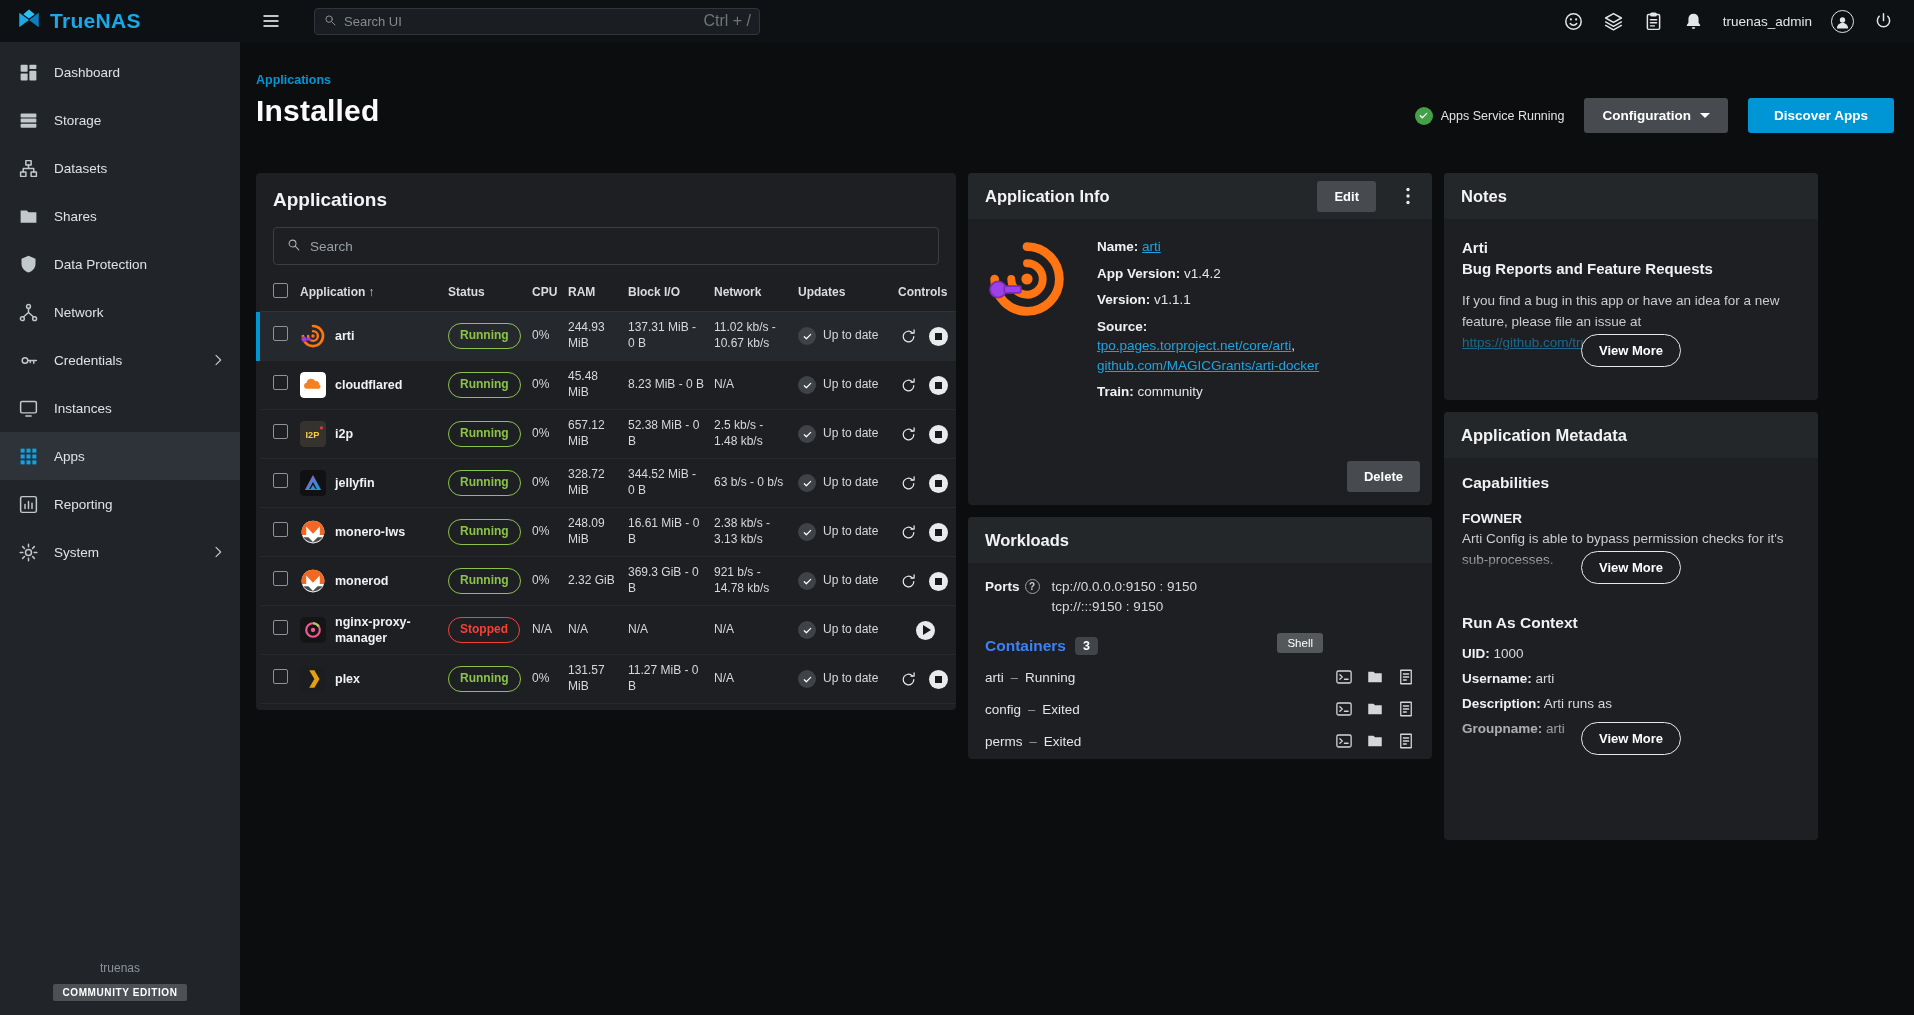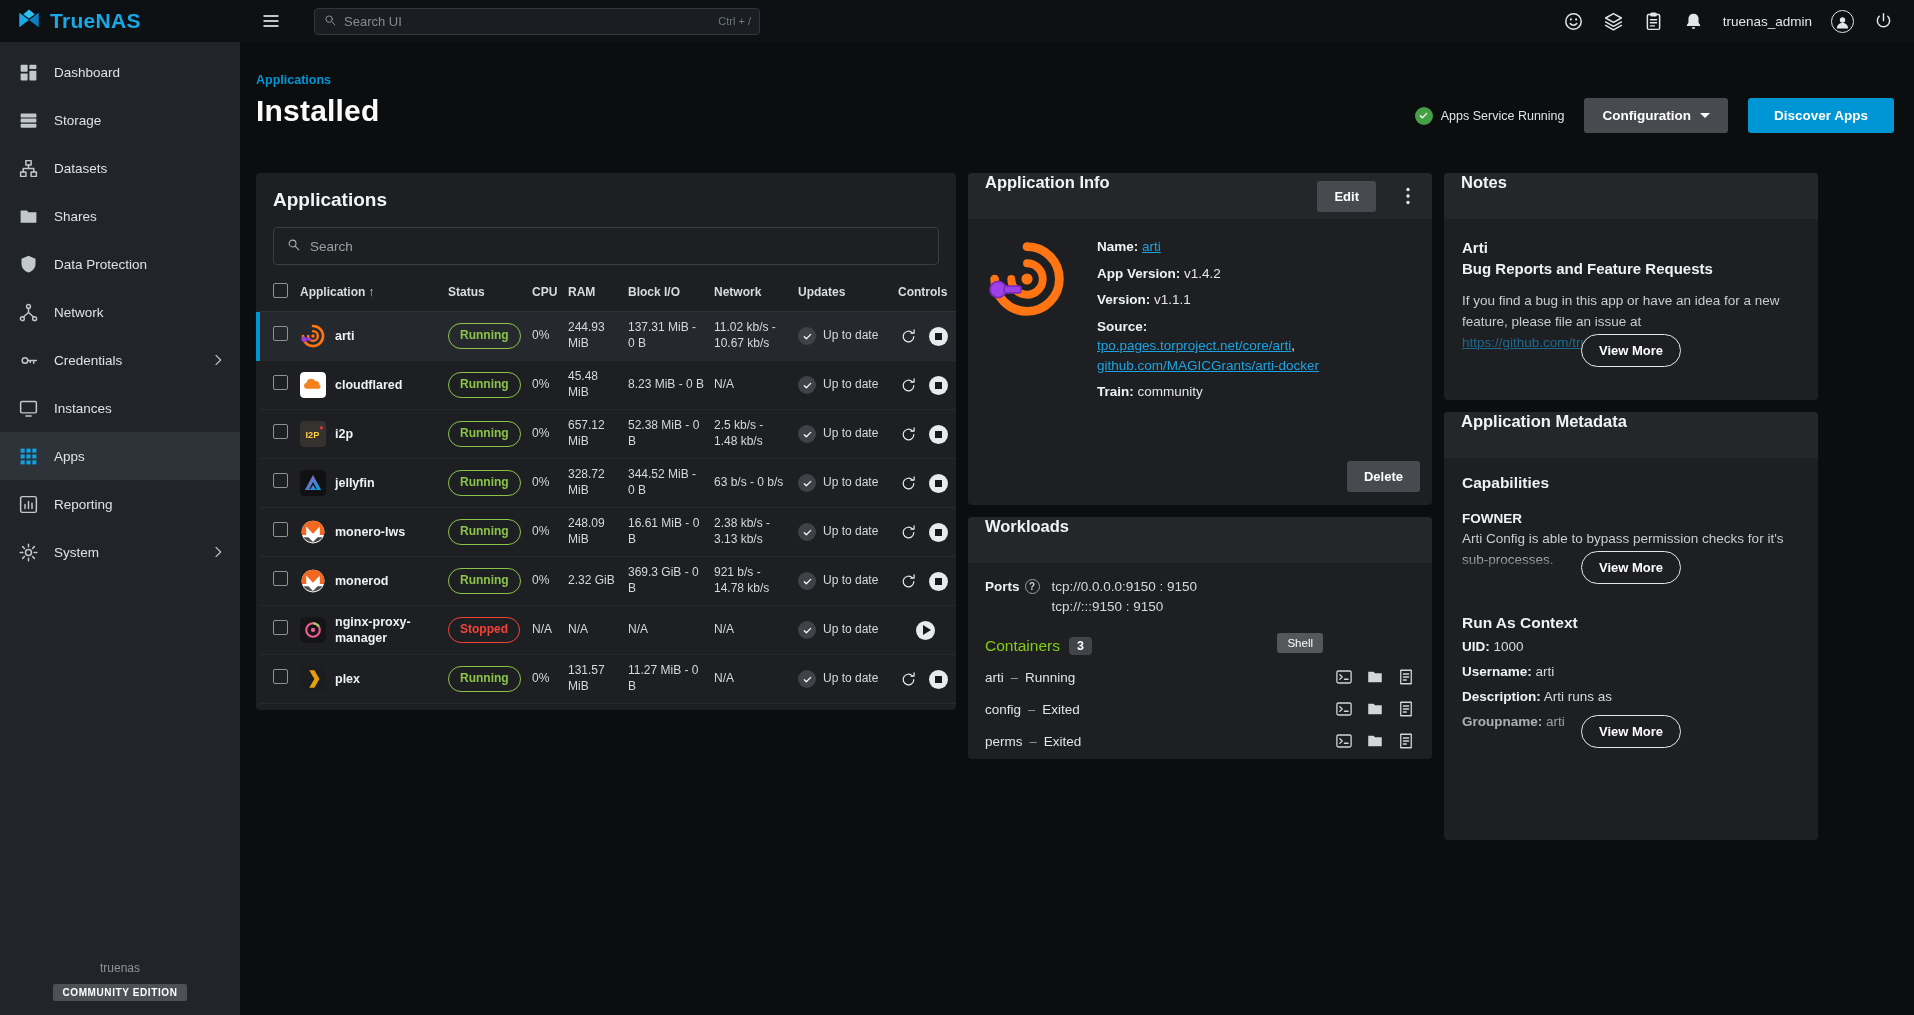--- a/index.html
+++ b/index.html
@@ -13,21 +13,21 @@
   .logo{width:240px;display:flex;align-items:center;gap:8px;padding-left:16px;cursor:pointer}
   .logo svg{width:26px;height:26px}
   .logo .brand{font-size:21px;font-weight:bold;color:#1aa8e6;letter-spacing:.3px}
   .hamburger{width:34px;height:34px;display:flex;align-items:center;justify-content:center;color:#e8eaec;cursor:pointer;margin-left:14px}
   .hamburger svg{width:20px;height:20px}
   .gsearch{display:flex;align-items:center;width:446px;height:27px;margin-left:26px;background:#1a1e22;
     border:1px solid #31363b;border-radius:4px;padding:0 8px;gap:7px}
   .gsearch svg{width:14px;height:14px;color:#8b9095;flex:none}
   .gsearch input{flex:1;background:transparent;border:none;outline:none;color:#d7dadd;font-size:13px;font-family:inherit}
   .gsearch input::placeholder{color:#858b91}
-  .gsearch .kbd{font-size:11px;color:#6f757b;white-space:nowrap}
+  .gsearch .kbd{font-size:16px;color:#6f757b;white-space:nowrap}
   .topbar-right{margin-left:auto;display:flex;align-items:center;gap:19px}
   .tb-icon{width:21px;height:21px;color:#e3e5e7;cursor:pointer;display:inline-flex}
   .tb-icon svg{width:100%;height:100%}
   .tb-user{font-size:13.5px;color:#e3e5e7}
   .tb-avatar{width:23px;height:23px;border-radius:50%;border:1.6px solid #e3e5e7;display:inline-flex;align-items:center;justify-content:center;color:#e3e5e7;cursor:pointer;overflow:hidden}
   .tb-avatar svg{width:17px;height:17px;margin-top:3px}
 
   
   .sidebar{background:#212529;position:relative;padding-top:6px}
   .side-item{height:48px;display:flex;align-items:center;gap:15px;padding:0 14px 0 18px;cursor:pointer;color:#dfe2e5}
@@ -55,21 +55,21 @@
   .circle-check.green{background:#43a047}
   .circle-check.gray{background:#3f4347}
   .btn{border:none;border-radius:3px;font-weight:bold;font-size:13.5px;font-family:inherit;cursor:pointer;
     padding:10px 18px;color:#fff;display:inline-flex;align-items:center;gap:9px}
   .btn.gray{background:#474b50}
   .btn.blue{background:#0095d5;padding:10px 26px}
   .caret{width:0;height:0;border-left:5px solid transparent;border-right:5px solid transparent;border-top:5px solid #fff}
 
   .columns{display:flex;align-items:flex-start;gap:12px}
   .card{background:#1d1f22;border-radius:4px;overflow:hidden}
-  .card-head{height:46px;background:#24272a;display:flex;padding:0 12px 0 17px}
+  .card-head{height:46px;background:#24272a;display:flex;align-items:center;padding:0 12px 0 17px}
   .card-head .card-title{font-size:16.5px;font-weight:bold;color:#f2f3f4}
 
   
   .table-card{width:700px;padding:16px 0 6px}
   .table-card h2{font-size:19px;font-weight:bold;color:#f2f3f4;padding:0 17px;margin-bottom:16px}
   .tsearch{display:flex;align-items:center;gap:9px;margin:0 17px 8px;height:38px;border:1px solid #3a3e43;border-radius:4px;padding:0 12px}
   .tsearch svg{width:15px;height:15px;color:#aab0b5;flex:none}
   .tsearch input{flex:1;background:transparent;border:none;outline:none;color:#d7dadd;font-size:13.5px;font-family:inherit}
   .tsearch input::placeholder{color:#9aa0a6}
   table.apps{width:100%;border-collapse:collapse;table-layout:fixed;font-size:12px}
@@ -118,21 +118,21 @@
   .info-foot{padding:0 12px 13px;text-align:right}
 
   #workloads{height:242px}
   .wl-body{padding:16px 17px}
   .ports-row{display:flex;gap:12px;align-items:flex-start}
   .ports-label{font-weight:bold;font-size:13.5px;color:#f0f1f2;display:flex;align-items:center;gap:5px}
   .q-badge{display:inline-flex;width:15px;height:15px;border:1.5px solid #9aa0a6;border-radius:50%;
     font-size:10px;color:#cdd1d4;align-items:center;justify-content:center;font-weight:bold}
   .port-line{font-size:13.5px;color:#d6d9dc;margin-bottom:5px}
   .containers-head{position:relative;display:flex;align-items:center;gap:9px;margin:18px 0 6px}
-  .containers-title{font-size:15.5px;font-weight:normal;color:#84cc16}
+  .containers-title{font-size:15.5px;font-weight:bold;color:#3b82f6}
   .count-chip{background:#41454a;color:#fff;font-weight:bold;font-size:12.5px;border-radius:4px;padding:2px 8px}
   .tooltip{position:absolute;right:92px;top:-4px;background:#55585b;color:#fff;font-size:11.5px;
     padding:4px 10px;border-radius:3px}
   .container-row{display:flex;align-items:center;padding:7px 0}
   .cname,.cstate{font-size:13.5px;color:#e2e4e6}
   .cdash{margin:0 7px;color:#9aa0a6}
   .cicons{margin-left:auto;display:flex;gap:13px}
   .cicon{width:18px;height:18px;color:#d4d7da;cursor:pointer}
   .cicon svg{width:100%;height:100%}
 
@@ -145,21 +145,21 @@
     border:1px solid #e6e8ea;color:#fff;font-weight:bold;font-size:13px;font-family:inherit;
     border-radius:17px;padding:8px 17px;cursor:pointer}
   #metadata{height:428px}
   .meta-body{padding:16px 18px 0}
   .section-h{font-size:15.5px;font-weight:bold;color:#f0f1f2}
   .cap-name{font-weight:bold;font-size:13.5px;color:#f0f1f2;margin-top:19px}
   .cap-desc{position:relative;font-size:13.5px;color:#c9ccd0;line-height:1.55;margin-top:3px}
   .cap-desc::after{content:"";position:absolute;left:0;right:0;bottom:0;height:17px;
     background:linear-gradient(rgba(29,31,34,0),rgba(29,31,34,.85))}
   .run-as{margin-top:30px}
-  .meta-fields{margin-top:3px}
+  .meta-fields{margin-top:10px}
   .meta-line{font-size:13.5px;color:#d6d9dc;line-height:1.85}
   .meta-label{font-weight:bold;color:#f0f1f2}
   .meta-line:nth-child(4){opacity:.68}
   .meta-line:nth-child(5){opacity:.32}
 </style>
 </head>
 <body>
 
 <div class="shell">
 

